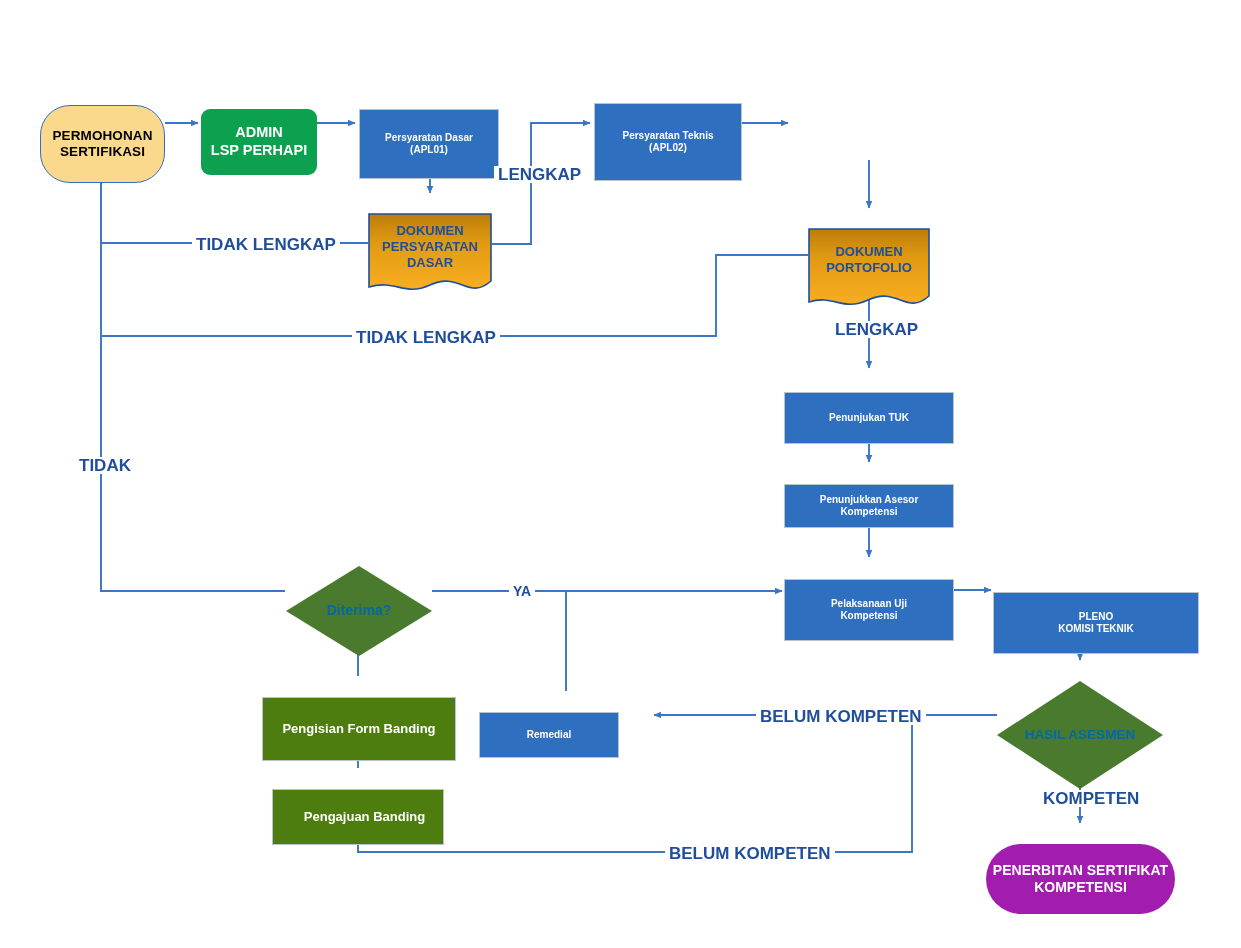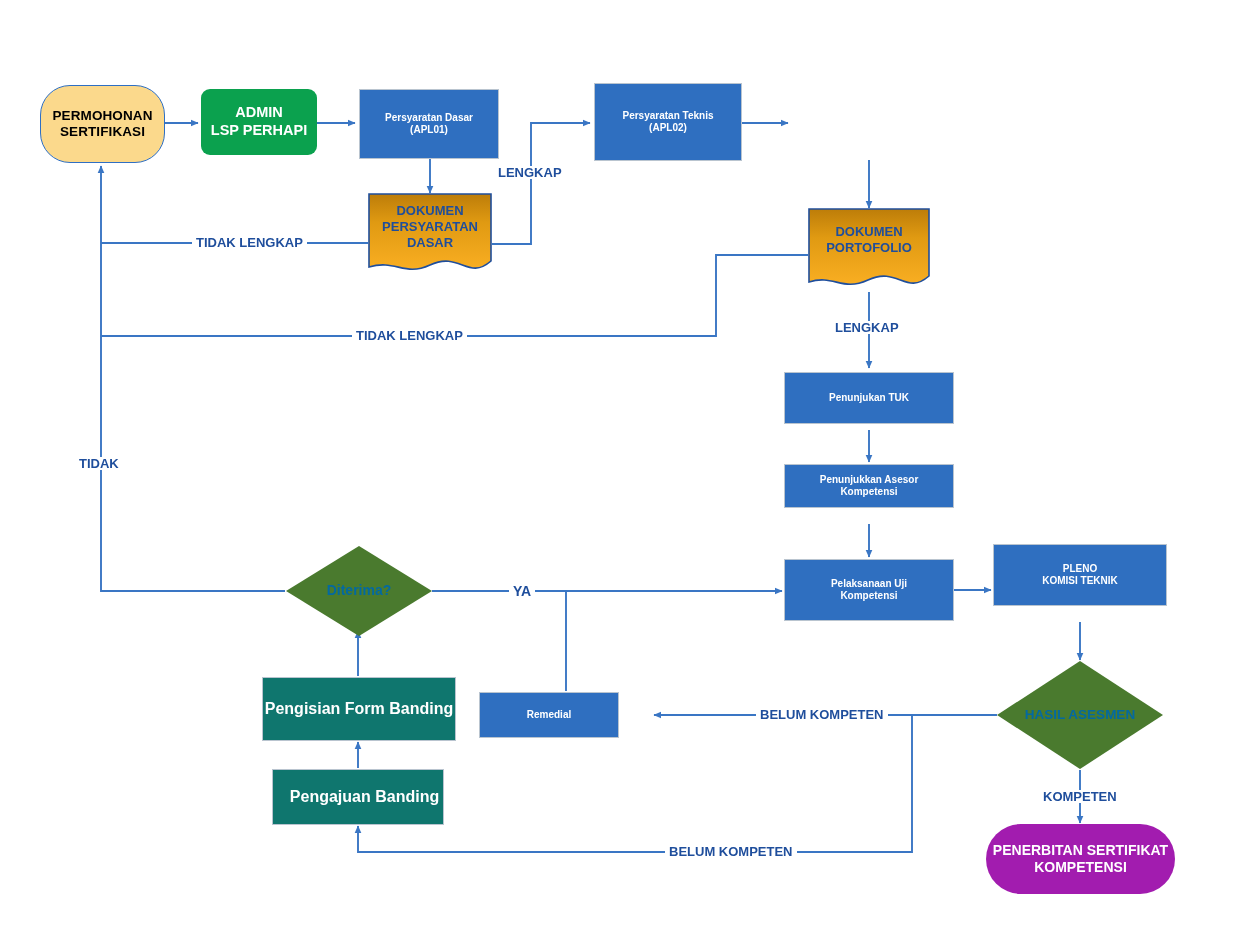--- a/index.html
+++ b/index.html
@@ -28,20 +28,21 @@
   }
   .node {
     position: absolute;
     box-sizing: border-box;
     display: flex;
     align-items: center;
     justify-content: center;
     text-align: center;
     line-height: 1.22;
     z-index: 5;
+    margin-top: 20px;
   }
   .node .lbl {
     display: block;
     width: 100%;
     white-space: pre-line;
   }
 
   
   .n-start {
     background: #fbd98c;
@@ -76,25 +77,25 @@
   .n-blue {
     background: #2f6fc0;
     border: 1px solid #b9c4cf;
     color: #ffffff;
     font-weight: bold;
     font-size: 10px;
   }
 
   
   .n-teal {
-    background: #0f766e;
+    background: #4d7c0f;
     border: 1px solid #b9c4cf;
     color: #ffffff;
     font-weight: bold;
-    font-size: 16px;
+    font-size: 13px;
   }
 
   
   .n-doc {
     color: #1f4e9c;
     font-weight: bold;
     font-size: 13px;
     align-items: flex-start;
     padding-top: 10px;
   }
@@ -118,21 +119,21 @@
     width: 100%; height: 100%;
     z-index: -1;
   }
   .n-diamond .lbl { position: relative; z-index: 2; }
 
   
   .edge-label {
     position: absolute;
     color: #1f4e9c;
     font-weight: bold;
-    font-size: 13px;
+    font-size: 17px;
     background: #ffffff;
     padding: 0 4px;
     white-space: nowrap;
     z-index: 6;
     line-height: 1;
   }
 </style>
 </head>
 <body>
 
@@ -240,21 +241,21 @@
   <div class="node n-blue" style="left:784px; top:464px; width:170px; height:44px;">
     <span class="lbl">Penunjukkan Asesor
 Kompetensi</span>
   </div>
 
   <div class="node n-blue" style="left:784px; top:559px; width:170px; height:62px;">
     <span class="lbl">Pelaksanaan Uji
 Kompetensi</span>
   </div>
 
-  <div class="node n-blue" style="left:993px; top:544px; width:174px; height:62px;">
+  <div class="node n-blue" style="left:993px; top:572px; width:206px; height:62px;">
     <span class="lbl">PLENO
 KOMISI TEKNIK</span>
   </div>
 
   <div class="node n-diamond" style="left:997px; top:661px; width:166px; height:108px; font-size:13.5px;">
     <svg class="dmbg" viewBox="0 0 166 108" preserveAspectRatio="none">
       <polygon points="83,0 166,54 83,108 0,54" fill="#4a7a2e"></polygon>
     </svg>
     <span class="lbl">HASIL ASESMEN</span>
   </div>

